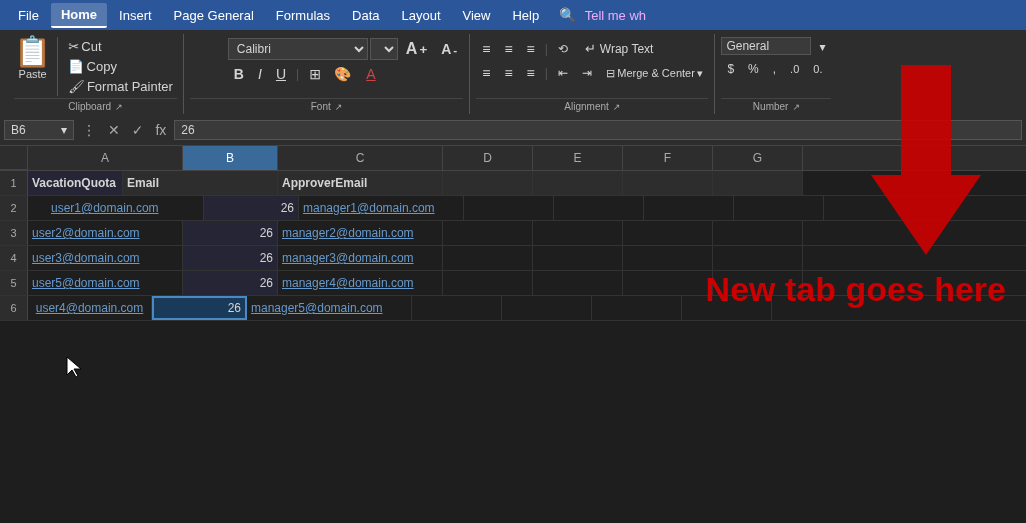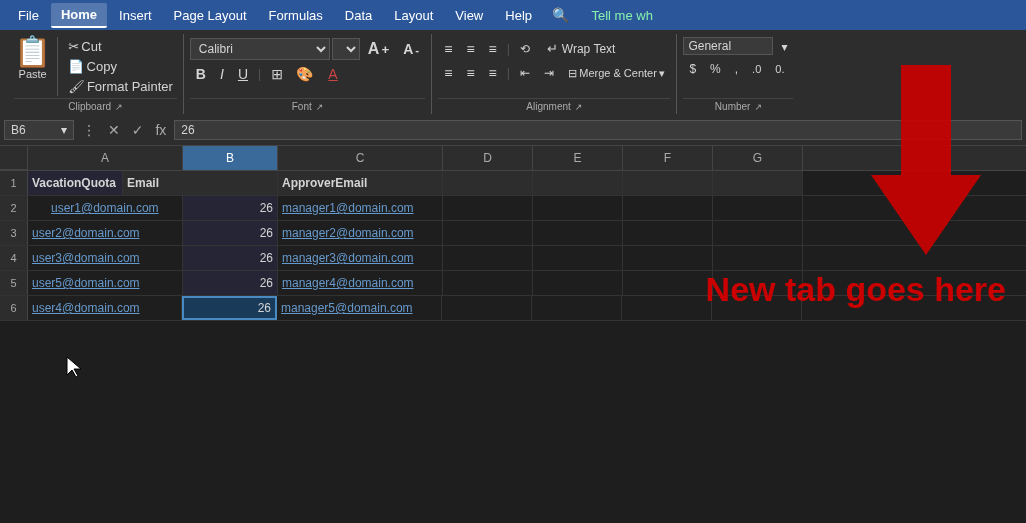--- a/index.html
+++ b/index.html
@@ -67,28 +67,28 @@
   </style>
 </head>
 <body>
 
 <div class="page-wrapper">
 
   <div class="menu-bar">
     <span class="menu-item">File</span>
     <span class="menu-item active">Home</span>
     <span class="menu-item">Insert</span>
-    <span class="menu-item">Page Layout</span>
+    <span class="menu-item">Page General</span>
     <span class="menu-item">Formulas</span>
     <span class="menu-item">Data</span>
     <span class="menu-item">Layout</span>
     <span class="menu-item">View</span>
     <span class="menu-item">Help</span>
     <span style="margin-left:8px; color:#aaa; font-size:14px;">🔍</span>
-    <span style="color:#86efac; font-size:13px; margin-left:20px;">Tell me wh</span>
+    <span style="color:#f0abfc; font-size:13px; margin-left:6px;">Tell me wh</span>
   </div>
 
   <div class="ribbon-full">
     <div class="ribbon-content">
 
       <div class="rg">
         <div class="rg-top">
           <div style="display:flex;align-items:stretch;gap:3px;">
             <div style="display:flex;flex-direction:column;align-items:center;border-right:1px solid #555;padding-right:6px;cursor:pointer;">
               <span style="font-size:30px;line-height:1;">📋</span>
@@ -101,21 +101,21 @@
             </div>
           </div>
         </div>
         <div class="rg-bottom">
           <span>Clipboard</span>
           <span class="rg-bottom-exp">↗</span>
         </div>
       </div>
 
       <div class="rg">
-        <div class="rg-top" style="flex-direction:column;gap:2px;">
+        <div class="rg-top" style="flex-direction:column;gap:2px;margin-left:38px;">
           <div style="display:flex;align-items:center;gap:2px;">
             <select class="font-select">
               <option>Calibri</option>
             </select>
             <select class="font-size-select">
               <option>11</option>
             </select>
             <button class="ribbon-btn" style="font-size:16px;font-weight:bold;">A<sup>+</sup></button>
             <button class="ribbon-btn" style="font-size:14px;font-weight:bold;">A<sup>-</sup></button>
           </div>
@@ -222,21 +222,21 @@
       <div class="grid-cell col-a" style="width:155px;font-weight:bold;color:#d4d4d4;background:#2d2d2d;">Email</div>
       <div class="grid-cell col-c" style="width:165px;font-weight:bold;color:#d4d4d4;background:#2d2d2d;">ApproverEmail</div>
       <div class="grid-cell" style="width:90px;background:#2d2d2d;"></div>
       <div class="grid-cell" style="width:90px;background:#2d2d2d;"></div>
       <div class="grid-cell" style="width:90px;background:#2d2d2d;"></div>
       <div class="grid-cell" style="width:90px;background:#2d2d2d;"></div>
     </div>
 
     <div class="grid-row">
       <div class="row-header">2</div>
-      <div class="grid-cell" style="width:155px;padding-left:23px;">
+      <div class="grid-cell" style="width:176px;padding-left:23px;">
           <span class="link-text">user1@domain.com</span>
         </div>
       <div class="grid-cell number selected-col" style="width:95px;">26</div>
       <div class="grid-cell" style="width:165px;">
           <span class="link-text">manager1@domain.com</span>
         </div>
       <div class="grid-cell" style="width:90px;"></div>
       <div class="grid-cell" style="width:90px;"></div>
       <div class="grid-cell" style="width:90px;"></div>
       <div class="grid-cell" style="width:90px;"></div>
@@ -282,21 +282,21 @@
           <span class="link-text">manager4@domain.com</span>
         </div>
       <div class="grid-cell" style="width:90px;"></div>
       <div class="grid-cell" style="width:90px;"></div>
       <div class="grid-cell" style="width:90px;"></div>
       <div class="grid-cell" style="width:90px;"></div>
     </div>
 
     <div class="grid-row">
       <div class="row-header">6</div>
-      <div class="grid-cell" style="width:154px;">
+      <div class="grid-cell" style="width:124px;justify-content:center;">
           <span class="link-text">user4@domain.com</span>
         </div>
       <div class="grid-cell number selected" style="width:95px;border:2px solid #4a8ac4;background:#1a3a5a;">26</div>
       <div class="grid-cell" style="width:165px;">
           <span class="link-text">manager5@domain.com</span>
         </div>
       <div class="grid-cell" style="width:90px;"></div>
       <div class="grid-cell" style="width:90px;"></div>
       <div class="grid-cell" style="width:90px;"></div>
       <div class="grid-cell" style="width:90px;"></div>

